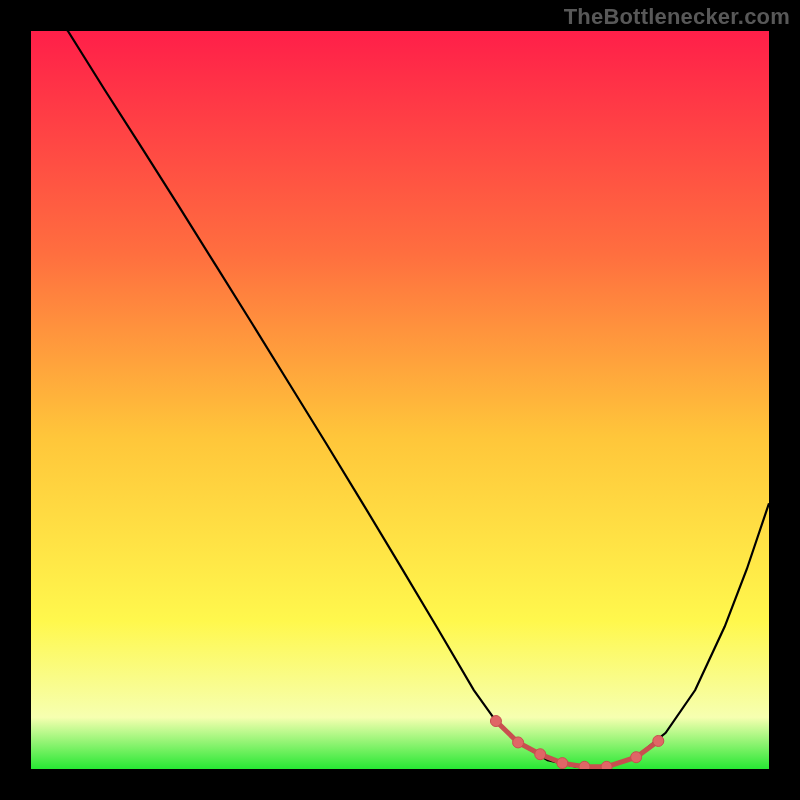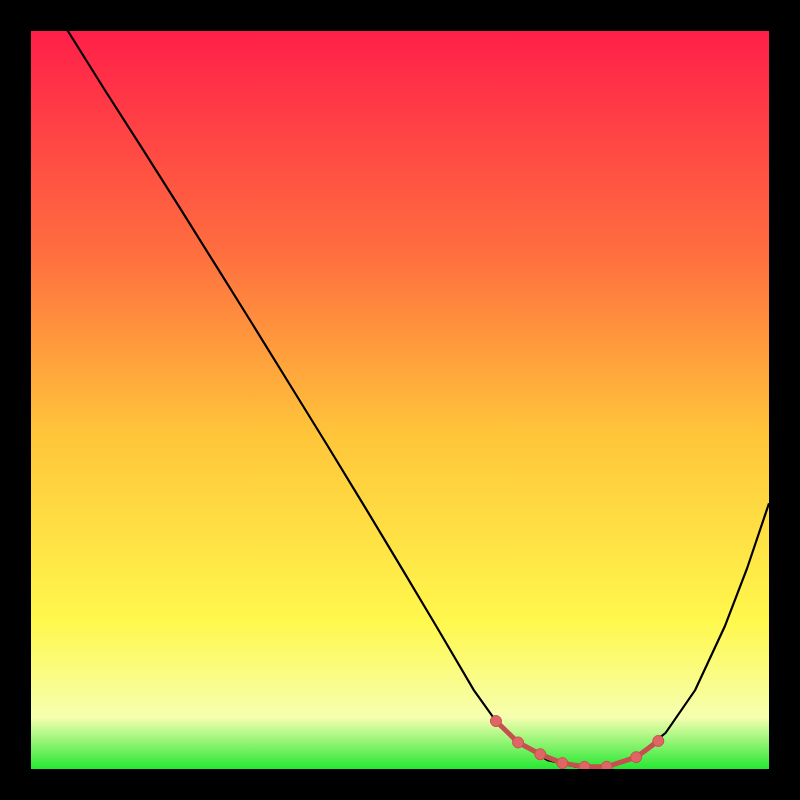--- a/index.html
+++ b/index.html
@@ -37,20 +37,21 @@
   .plot svg {
     display: block;
     width: 738px;
     height: 738px;
   }
 </style>
 </head>
 <body>
 
 <div class="frame">
+  <div class="watermark">TheBottlenecker.com</div>
 
   <div class="plot">
     <svg viewBox="0 0 738 738">
       <defs>
         <linearGradient id="bg-grad" x1="0" y1="0" x2="0" y2="1">
           <stop id="g0" offset="0%" stop-color="#ff1f49"></stop>
           <stop id="g1" offset="30%" stop-color="#ff6e3f"></stop>
           <stop id="g2" offset="55%" stop-color="#ffc63a"></stop>
           <stop id="g3" offset="80%" stop-color="#fff84d"></stop>
           <stop id="g4" offset="93%" stop-color="#f6ffb0"></stop>

